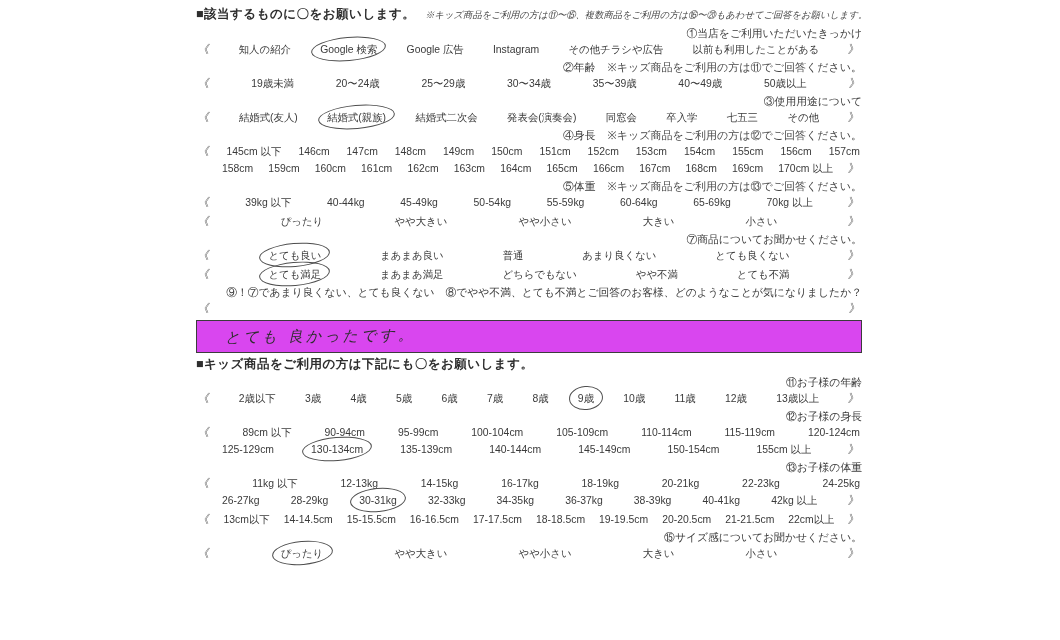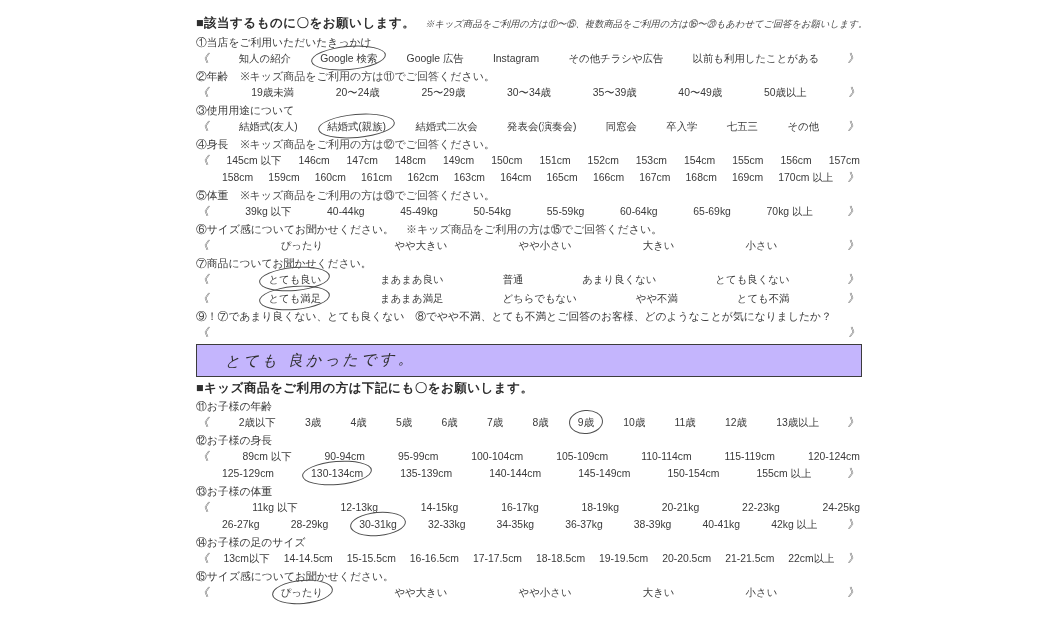--- a/index.html
+++ b/index.html
@@ -1,39 +1,39 @@
 <!DOCTYPE html>
 <html><head>
 <meta charset="utf-8">
 <style>
   html,body{margin:0;padding:0;}
   body{
     width:1060px;height:640px;background:#ffffff;overflow:hidden;position:relative;
     font-family:"Liberation Sans",sans-serif;color:#3b3b3b;
     -webkit-font-smoothing:antialiased;
   }
-  .sheet{position:absolute;left:196px;top:12px;width:666px;}
+  .sheet{position:absolute;left:196px;top:3px;width:666px;text-align:right;}
   .block-header{display:flex;align-items:baseline;gap:10px;margin-top:3px;line-height:17px;}
   .h-title{font-weight:bold;font-size:12.5px;letter-spacing:.5px;color:#2e2e2e;white-space:nowrap;}
   .h-note{font-weight:normal;font-size:9.3px;color:#474747;white-space:nowrap;font-style:italic;}
   .q{margin-top:2px;}
   .q-label{font-size:10.8px;line-height:15px;margin-top:2px;color:#3a3a3a;}
   .q-note{font-size:11px;margin-left:12px;color:#474747;}
   .opt-row{display:flex;justify-content:space-between;align-items:center;
     font-size:10.4px;line-height:17px;padding:0 2px;color:#3a3a3a;}
   .opt-row.cont{padding-left:26px;}
   .bracket{color:#555;font-size:11.5px;transform:skewX(-10deg);flex:0 0 auto;}
   .opt{white-space:nowrap;position:relative;}
   .opt.circled::after{
     content:"";position:absolute;left:-9px;right:-9px;top:-4px;bottom:-3px;
     border:1.5px solid #4e4e4e;border-radius:50%;transform:rotate(-5deg);
     border-top-width:1px;pointer-events:none;
   }
   .comment-box{border:1.3px solid #3c3c3c;height:31px;margin-top:3px;
-    display:flex;align-items:center;padding-left:28px;background:#c4b5fd;}
+    display:flex;align-items:center;padding-left:28px;background:#d946ef;}
   .hw{font-size:15px;font-style:italic;letter-spacing:3px;color:#2f2f2f;
     transform:rotate(-.8deg);font-family:"DejaVu Sans",sans-serif;}
 </style>
 </head>
 <body>
 
 <div class="sheet">
   <div>
       <div class="block-header">
         <span class="h-title">■該当するものに〇をお願いします。</span>
@@ -125,21 +125,20 @@
           <span class="opt">45-49kg</span>
           <span class="opt">50-54kg</span>
           <span class="opt">55-59kg</span>
           <span class="opt">60-64kg</span>
           <span class="opt">65-69kg</span>
           <span class="opt">70kg 以上</span>
           <span class="bracket">》</span>
         </div>
       </div>
       <div class="q">
-        <div class="q-label"><span>⑥サイズ感についてお聞かせください。</span><span class="q-note">※キッズ商品をご利用の方は⑮でご回答ください。</span></div>
         <div class="opt-row">
           <span class="bracket">《</span>
           <span class="opt">ぴったり</span>
           <span class="opt">やや大きい</span>
           <span class="opt">やや小さい</span>
           <span class="opt">大きい</span>
           <span class="opt">小さい</span>
           <span class="bracket">》</span>
         </div>
       </div>
@@ -244,21 +243,20 @@
           <span class="opt">32-33kg</span>
           <span class="opt">34-35kg</span>
           <span class="opt">36-37kg</span>
           <span class="opt">38-39kg</span>
           <span class="opt">40-41kg</span>
           <span class="opt">42kg 以上</span>
           <span class="bracket">》</span>
         </div>
       </div>
       <div class="q">
-        <div class="q-label"><span>⑭お子様の足のサイズ</span></div>
         <div class="opt-row">
           <span class="bracket">《</span>
           <span class="opt">13cm以下</span>
           <span class="opt">14-14.5cm</span>
           <span class="opt">15-15.5cm</span>
           <span class="opt">16-16.5cm</span>
           <span class="opt">17-17.5cm</span>
           <span class="opt">18-18.5cm</span>
           <span class="opt">19-19.5cm</span>
           <span class="opt">20-20.5cm</span>

